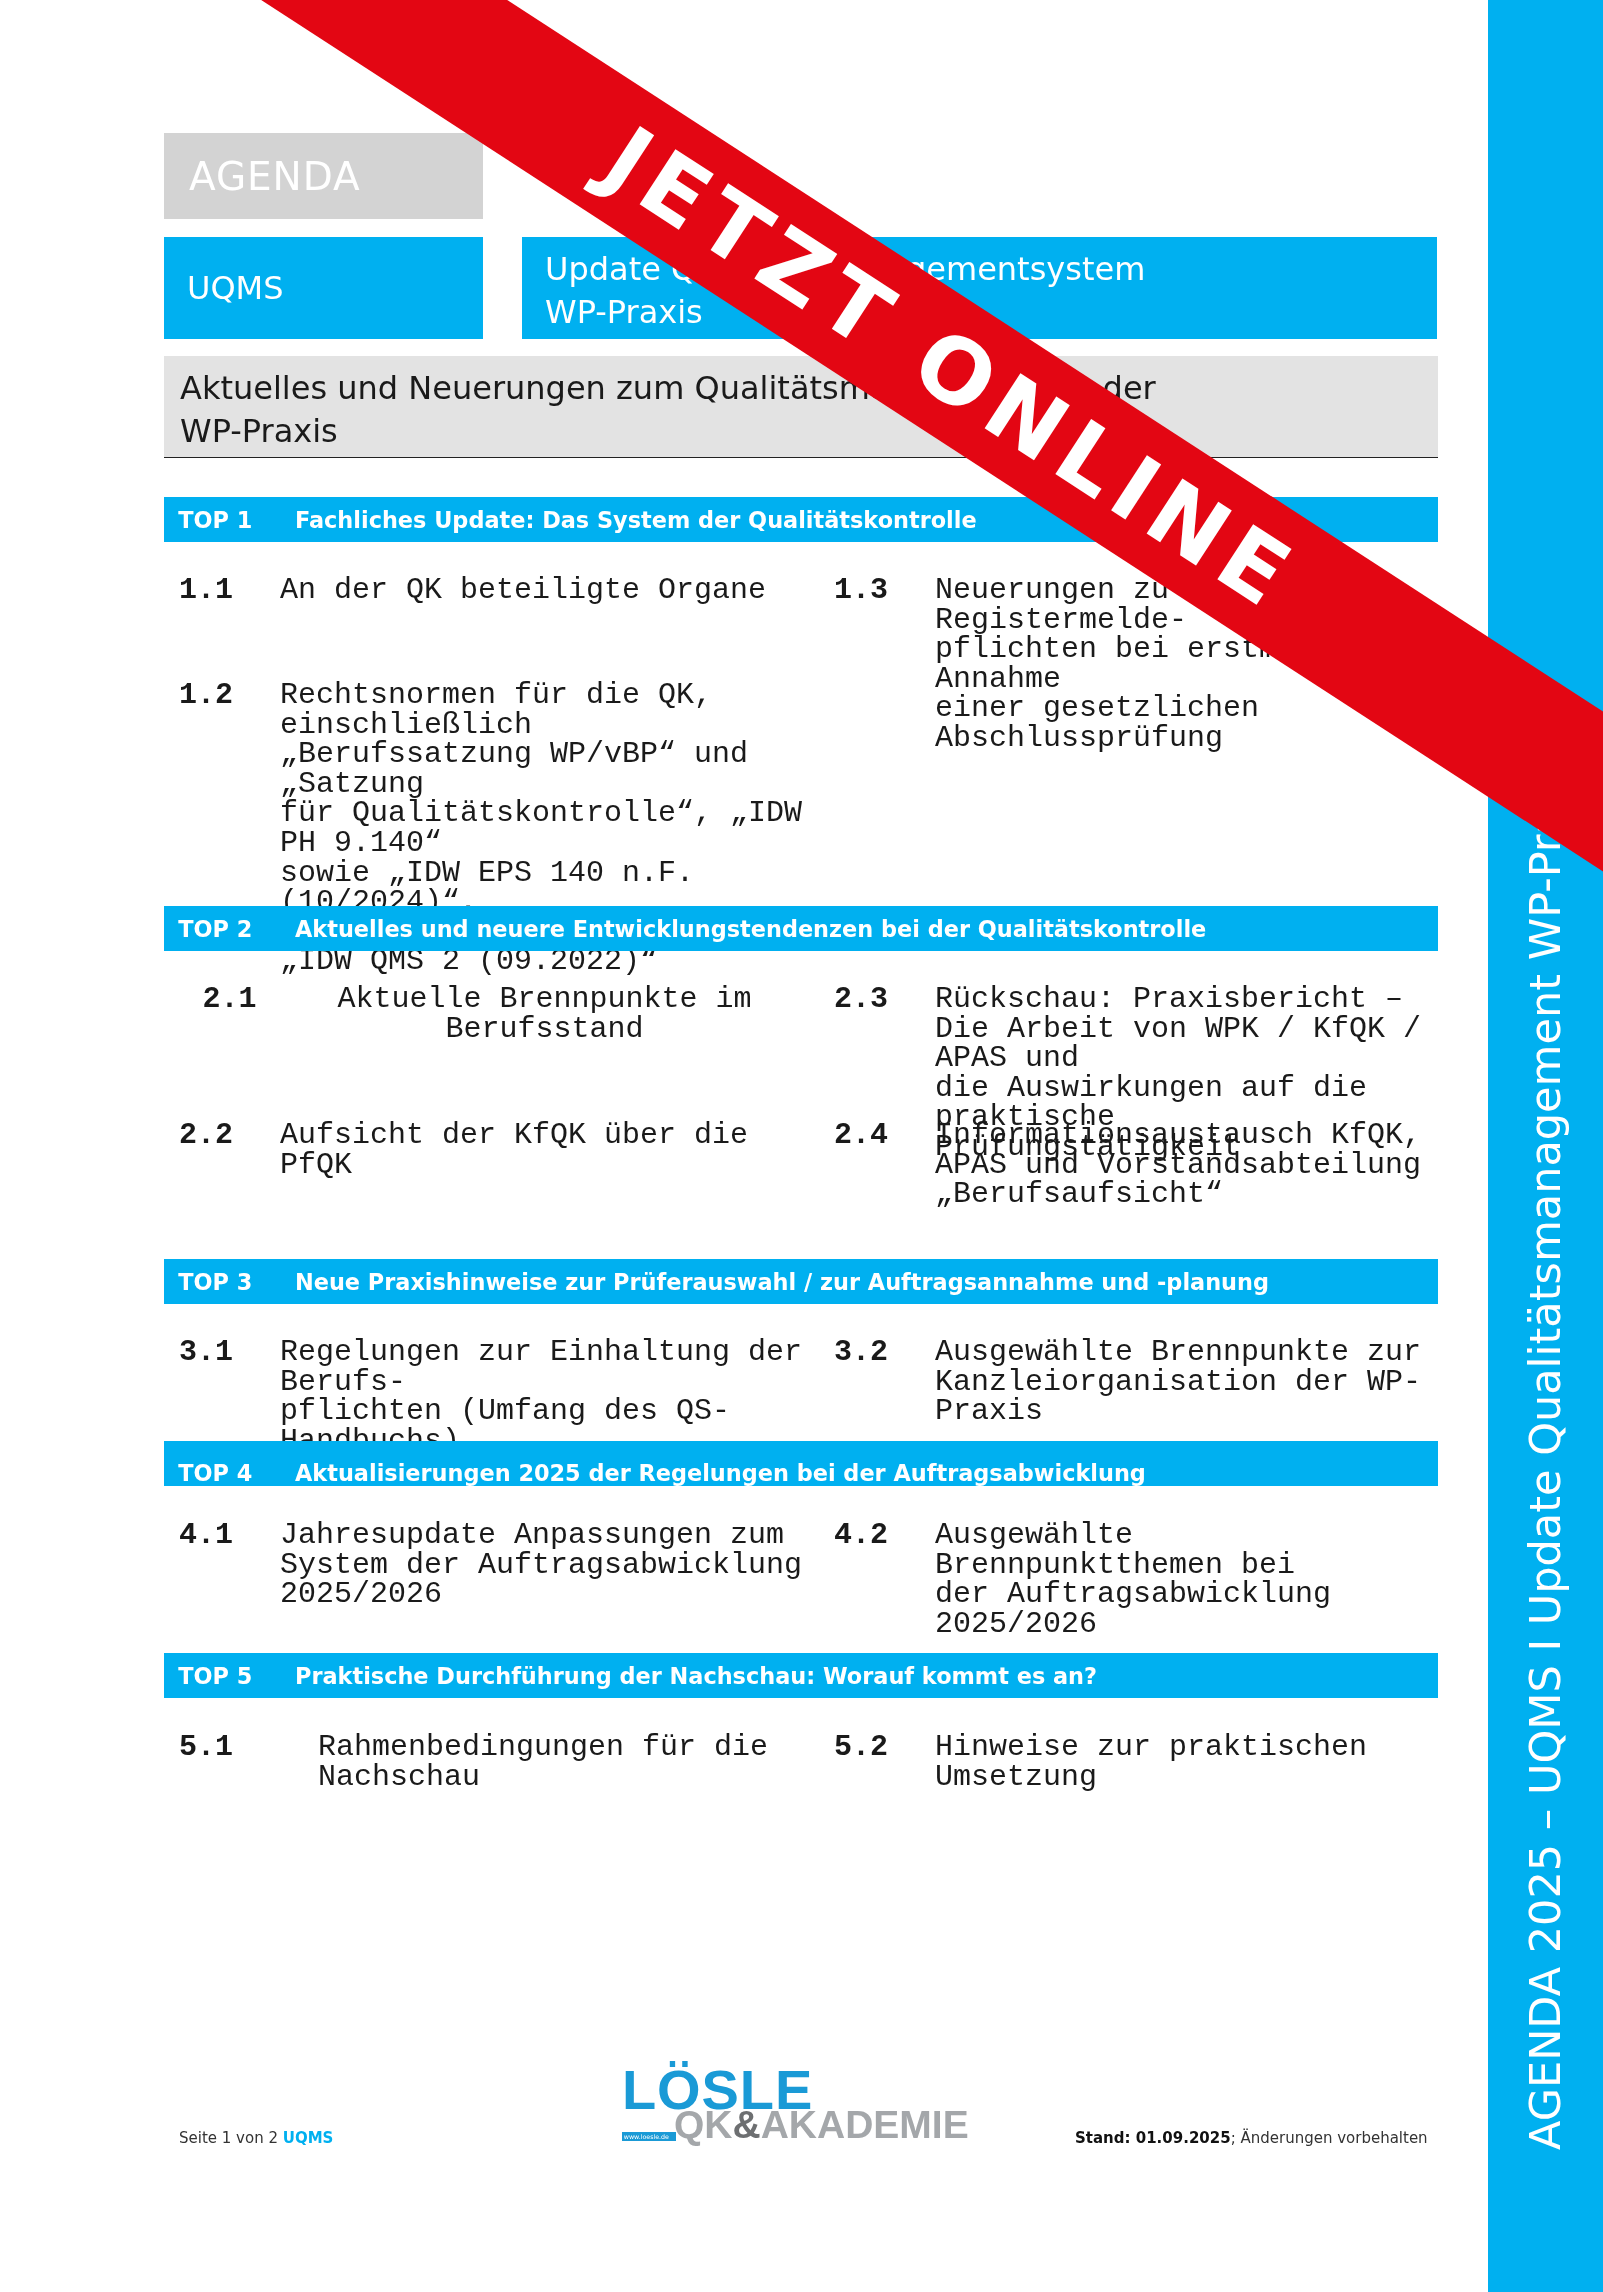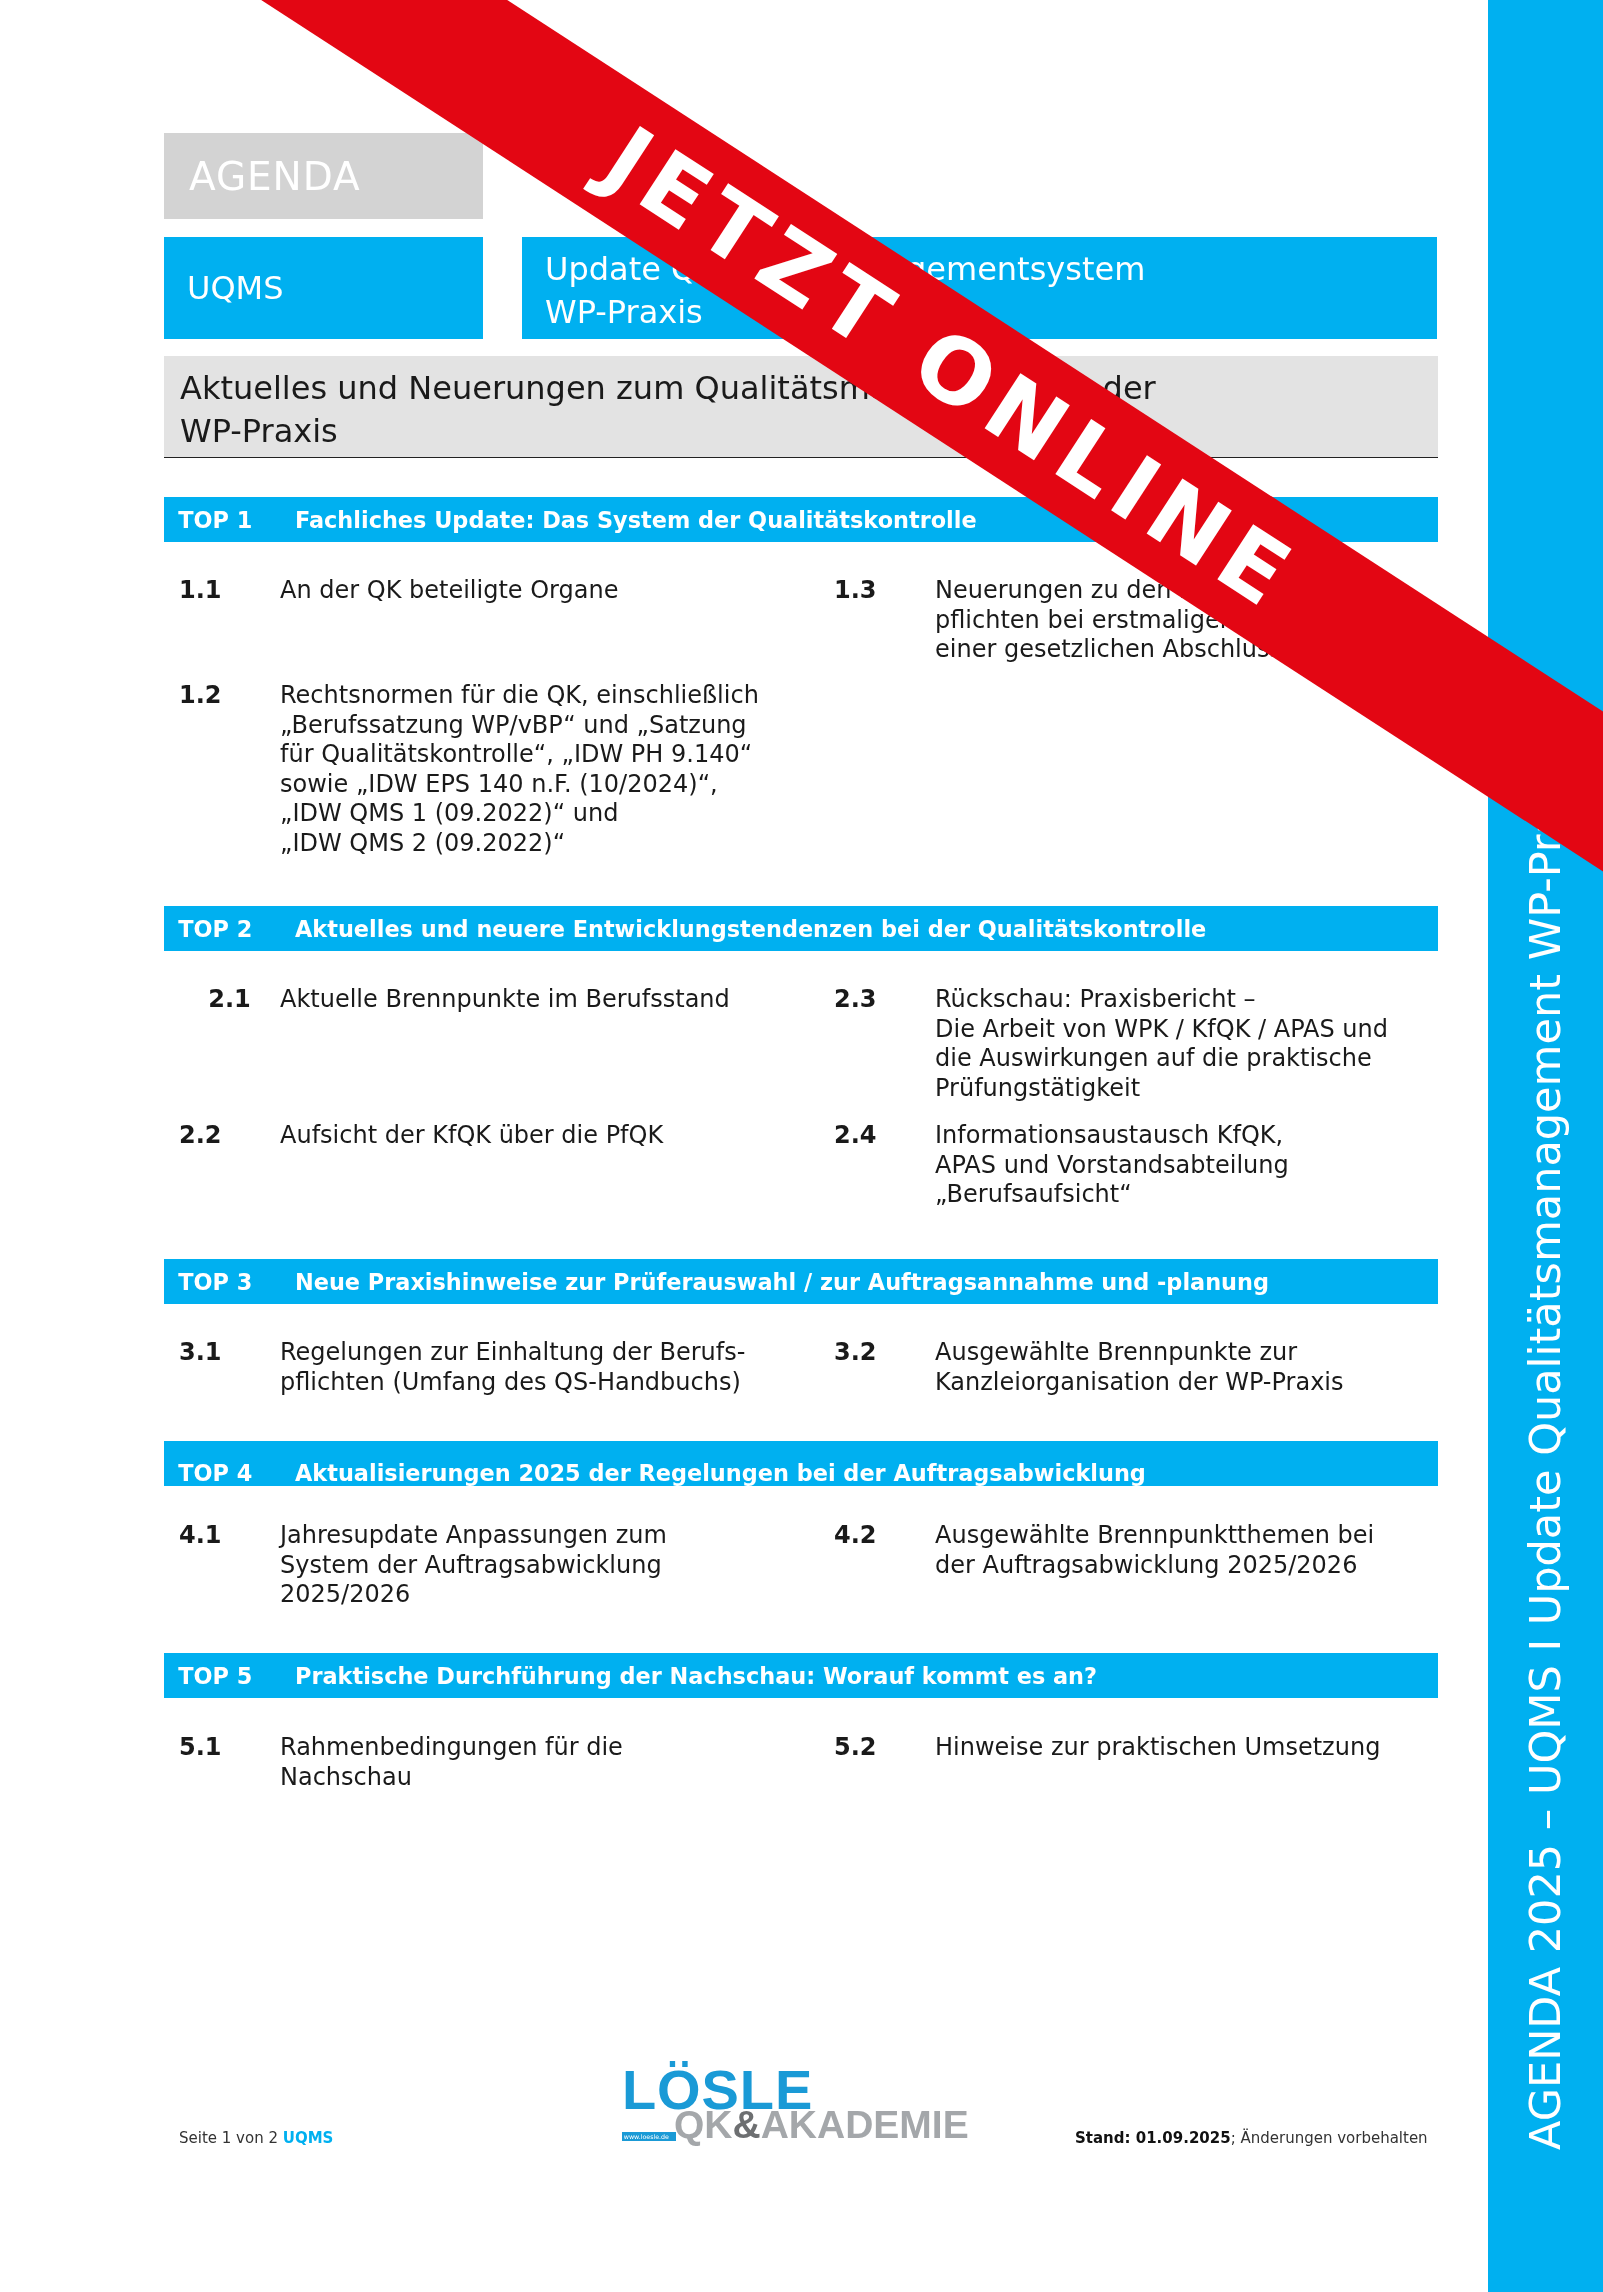--- a/index.html
+++ b/index.html
@@ -10,21 +10,21 @@
         font-size:39px; display:flex; align-items:center; padding-left:25px; box-sizing:border-box; letter-spacing:0.9px; }
   .uqms-box { left:164px; top:237px; width:319px; height:102px; background:#00b0f0; color:#fff;
         font-size:32px; display:flex; align-items:center; padding-left:23px; box-sizing:border-box; }
   .title-box { left:522px; top:237px; width:915px; height:102px; background:#00b0f0; color:#fff;
         font-size:32px; padding:10.7px 23px; box-sizing:border-box; line-height:43px; }
   .subtitle-box { left:164px; top:356px; width:1274px; height:102px; background:#e3e3e3; color:#1a1a1a;
         font-size:32px; padding:10.7px 16px; box-sizing:border-box; line-height:43px; border-bottom:1.8px solid #222; }
   .top-bar { left:164px; width:1274px; height:45px; background:#00b0f0; color:#fff; font-weight:bold;
         font-size:22.4px; display:flex; align-items:center; box-sizing:border-box; }
   .top-bar .num { width:131px; padding-left:14.3px; box-sizing:border-box; }
-  .item { font-size:24px; line-height:29.6px; display:flex; }
+  .item { font-size:30px; line-height:29.6px; display:flex;font-family:Liberation Mono, monospace; }
   .item .inum { width:116px; font-weight:bold; padding-left:15px; box-sizing:border-box; flex-shrink:0; }
   .item .itext { white-space:pre-line; }
   .sidebar { left:1488px; top:0; width:116px; height:2293px; background:#00b0f0; }
   .sidebar-text { position:absolute; left:57px; bottom:143px; transform-origin:left bottom;
         transform:rotate(-90deg) translateY(50%); white-space:nowrap; color:#fff; font-size:43px; }
   .banner { left:287px; top:-143px; width:1702px; height:134px; background:#e30613;
         transform-origin:left top; transform:rotate(33deg); display:flex; align-items:center;
         justify-content:flex-end; padding-right:466px; box-sizing:border-box; }
   .banner span { color:#fff; font-weight:bold; font-size:90px; letter-spacing:9px; font-family:"DejaVu Sans", sans-serif; }
   .footer-left { left:179px; top:2129px; font-size:15px; color:#333; }
@@ -136,21 +136,21 @@
 <div class="abs item" style="left:819px; top:1521px; width:618px;">
   <span class="inum">4.2</span>
   <span class="itext">Ausgewählte Brennpunktthemen bei
 der Auftragsabwicklung 2025/2026</span>
 </div>
 
 <div class="abs top-bar" style="top:1653px;">
   <span class="num">TOP 5</span>
   <span>Praktische Durchführung der Nachschau: Worauf kommt es an?</span>
 </div>
-<div class="abs item" style="left:164px; top:1733px; width:645px;">
+<div class="abs item" style="left:164px; top:1733px; width:645px;gap:38px;">
   <span class="inum">5.1</span>
   <span class="itext">Rahmenbedingungen für die
 Nachschau</span>
 </div>
 <div class="abs item" style="left:819px; top:1733px; width:618px;">
   <span class="inum">5.2</span>
   <span class="itext">Hinweise zur praktischen Umsetzung</span>
 </div>
 
 <div class="abs banner">

